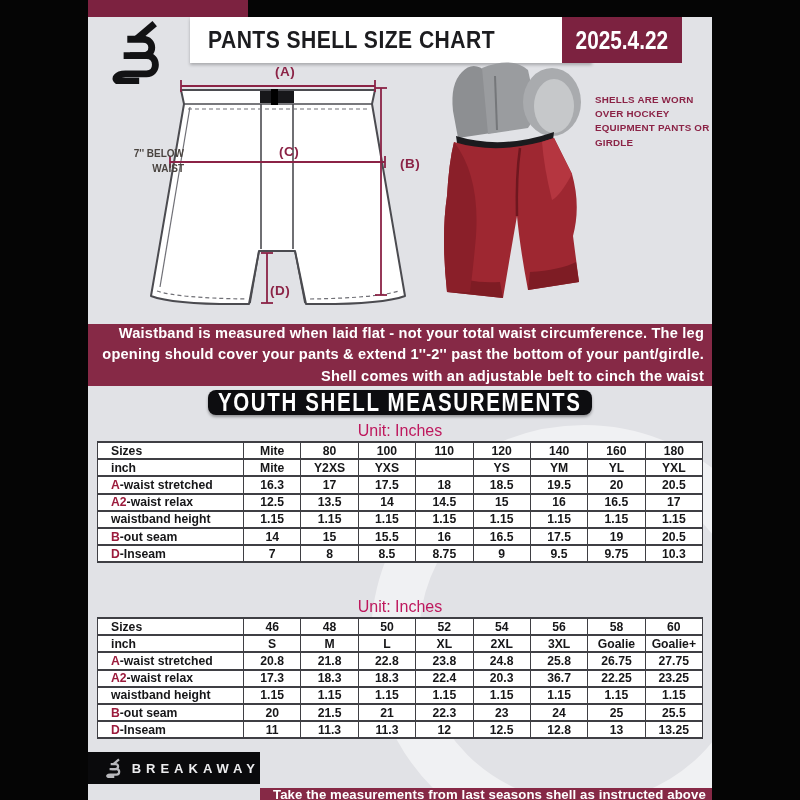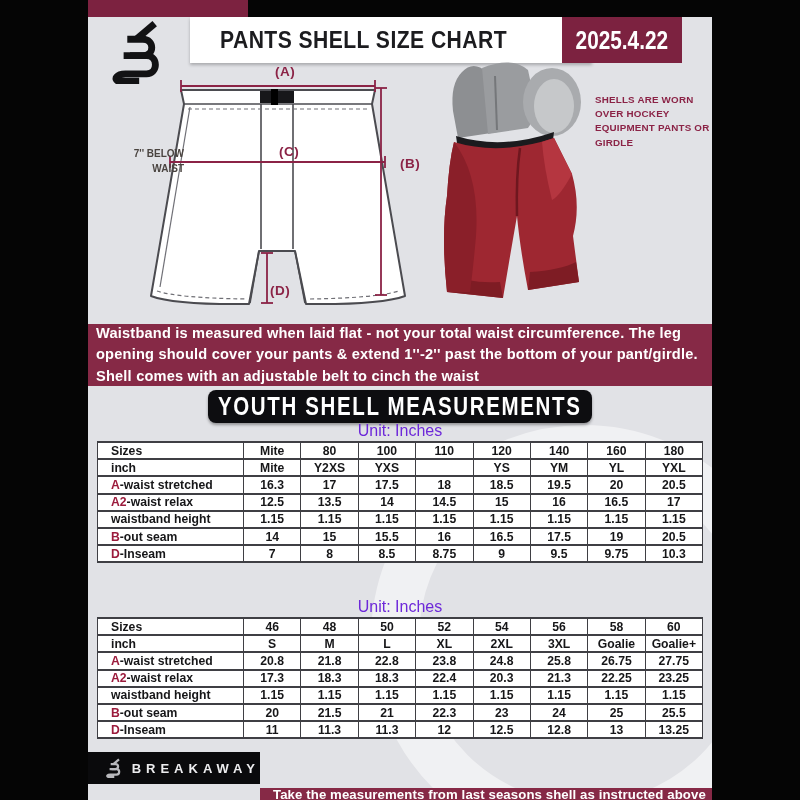--- a/index.html
+++ b/index.html
@@ -7,49 +7,49 @@
         font-family:"Liberation Sans", sans-serif;}
   .content{position:absolute;left:88px;top:0;width:624px;height:800px;background:#e1e2e6;overflow:hidden;}
 
   
   .top-black{position:absolute;left:0;top:0;width:624px;height:17px;background:#050505;}
   .top-accent{position:absolute;left:0;top:0;width:160px;height:17px;background:#7c2240;}
 
   
   .logo-box{position:absolute;left:14px;top:20px;width:78px;height:64px;}
   .title-bar{position:absolute;left:102px;top:17px;width:402px;height:46px;background:#ffffff;
-             box-shadow:0 2px 3px rgba(0,0,0,.25);display:flex;align-items:center;box-sizing:border-box;padding-left:30px;}
+             box-shadow:0 2px 3px rgba(0,0,0,.25);display:flex;align-items:center;box-sizing:border-box;padding-left:18px;}
   .title-bar span{font-size:24px;font-weight:700;color:#1c1c1f;letter-spacing:.5px;
                   transform:scaleX(.88);transform-origin:left center;white-space:nowrap;}
   .date-box{position:absolute;left:474px;top:17px;width:120px;height:46px;background:#7c2240;
             display:flex;align-items:center;justify-content:center;}
   .date-box span{font-size:26px;font-weight:700;color:#fff;transform:scaleX(.8);white-space:nowrap;}
 
   
   .diagram-svg{position:absolute;left:60px;top:55px;width:320px;height:266px;}
   .dim-label{position:absolute;color:#8b2346;font-weight:700;font-size:13.5px;letter-spacing:.5px;}
   .waist-note{position:absolute;left:20px;top:146px;width:76px;text-align:right;color:#4a4440;
               font-size:10px;font-weight:700;line-height:1.5;}
   .photo-svg{position:absolute;left:352px;top:56px;width:160px;height:264px;}
   .photo-caption{position:absolute;left:507px;top:93px;width:122px;color:#8b2346;font-size:9.8px;
                  font-weight:700;line-height:1.45;letter-spacing:.2px;}
 
   
   .info-banner{position:absolute;left:0;top:324px;width:624px;height:62px;background:#862946;
                display:flex;align-items:center;justify-content:center;}
-  .info-banner div{color:#fff;font-size:14.6px;font-weight:600;line-height:1.45;text-align:left;
+  .info-banner div{color:#fff;font-size:14.6px;font-weight:600;line-height:1.45;text-align:right;
                    padding:0 8px;letter-spacing:.2px;}
 
   
-  .section-banner{position:absolute;left:120px;width:384px;height:33px;background:#0d0d10;border-radius:8px;
+  .section-banner{position:absolute;left:120px;width:384px;height:25px;background:#0d0d10;border-radius:8px;
                   display:flex;align-items:center;justify-content:center;box-shadow:0 2px 3px rgba(0,0,0,.35);}
   .section-banner span{color:#fff;font-size:25px;font-weight:700;letter-spacing:2px;transform:scaleX(.82);white-space:nowrap;}
   .banner-youth{top:390px;}
   .banner-adult{top:566px;}
-  .unit-line{position:absolute;left:0;width:624px;text-align:center;color:#6d28d9;font-size:16px;}
+  .unit-line{position:absolute;left:0;width:624px;text-align:center;color:#be185d;font-size:16px;}
   .unit-youth{top:422px;}
   .unit-adult{top:598px;}
 
   
   .watermark{position:absolute;right:-85px;top:425px;width:330px;height:330px;border-radius:50%;
              border:48px solid rgba(255,255,255,.5);z-index:0;}
 
   
   table.size-table{position:absolute;left:9px;width:606px;border-collapse:collapse;z-index:2;
                    table-layout:fixed;background:#fff;}
@@ -307,21 +307,21 @@
             <td>26.75</td>
             <td>27.75</td>
           </tr>
           <tr>
             <td class="lbl"><span class="pfx">A2</span><span>-waist relax</span></td>
             <td>17.3</td>
             <td>18.3</td>
             <td>18.3</td>
             <td>22.4</td>
             <td>20.3</td>
-            <td>21.3</td>
+            <td>36.7</td>
             <td>22.25</td>
             <td>23.25</td>
           </tr>
           <tr>
             <td class="lbl"><span>waistband height</span></td>
             <td>1.15</td>
             <td>1.15</td>
             <td>1.15</td>
             <td>1.15</td>
             <td>1.15</td>

